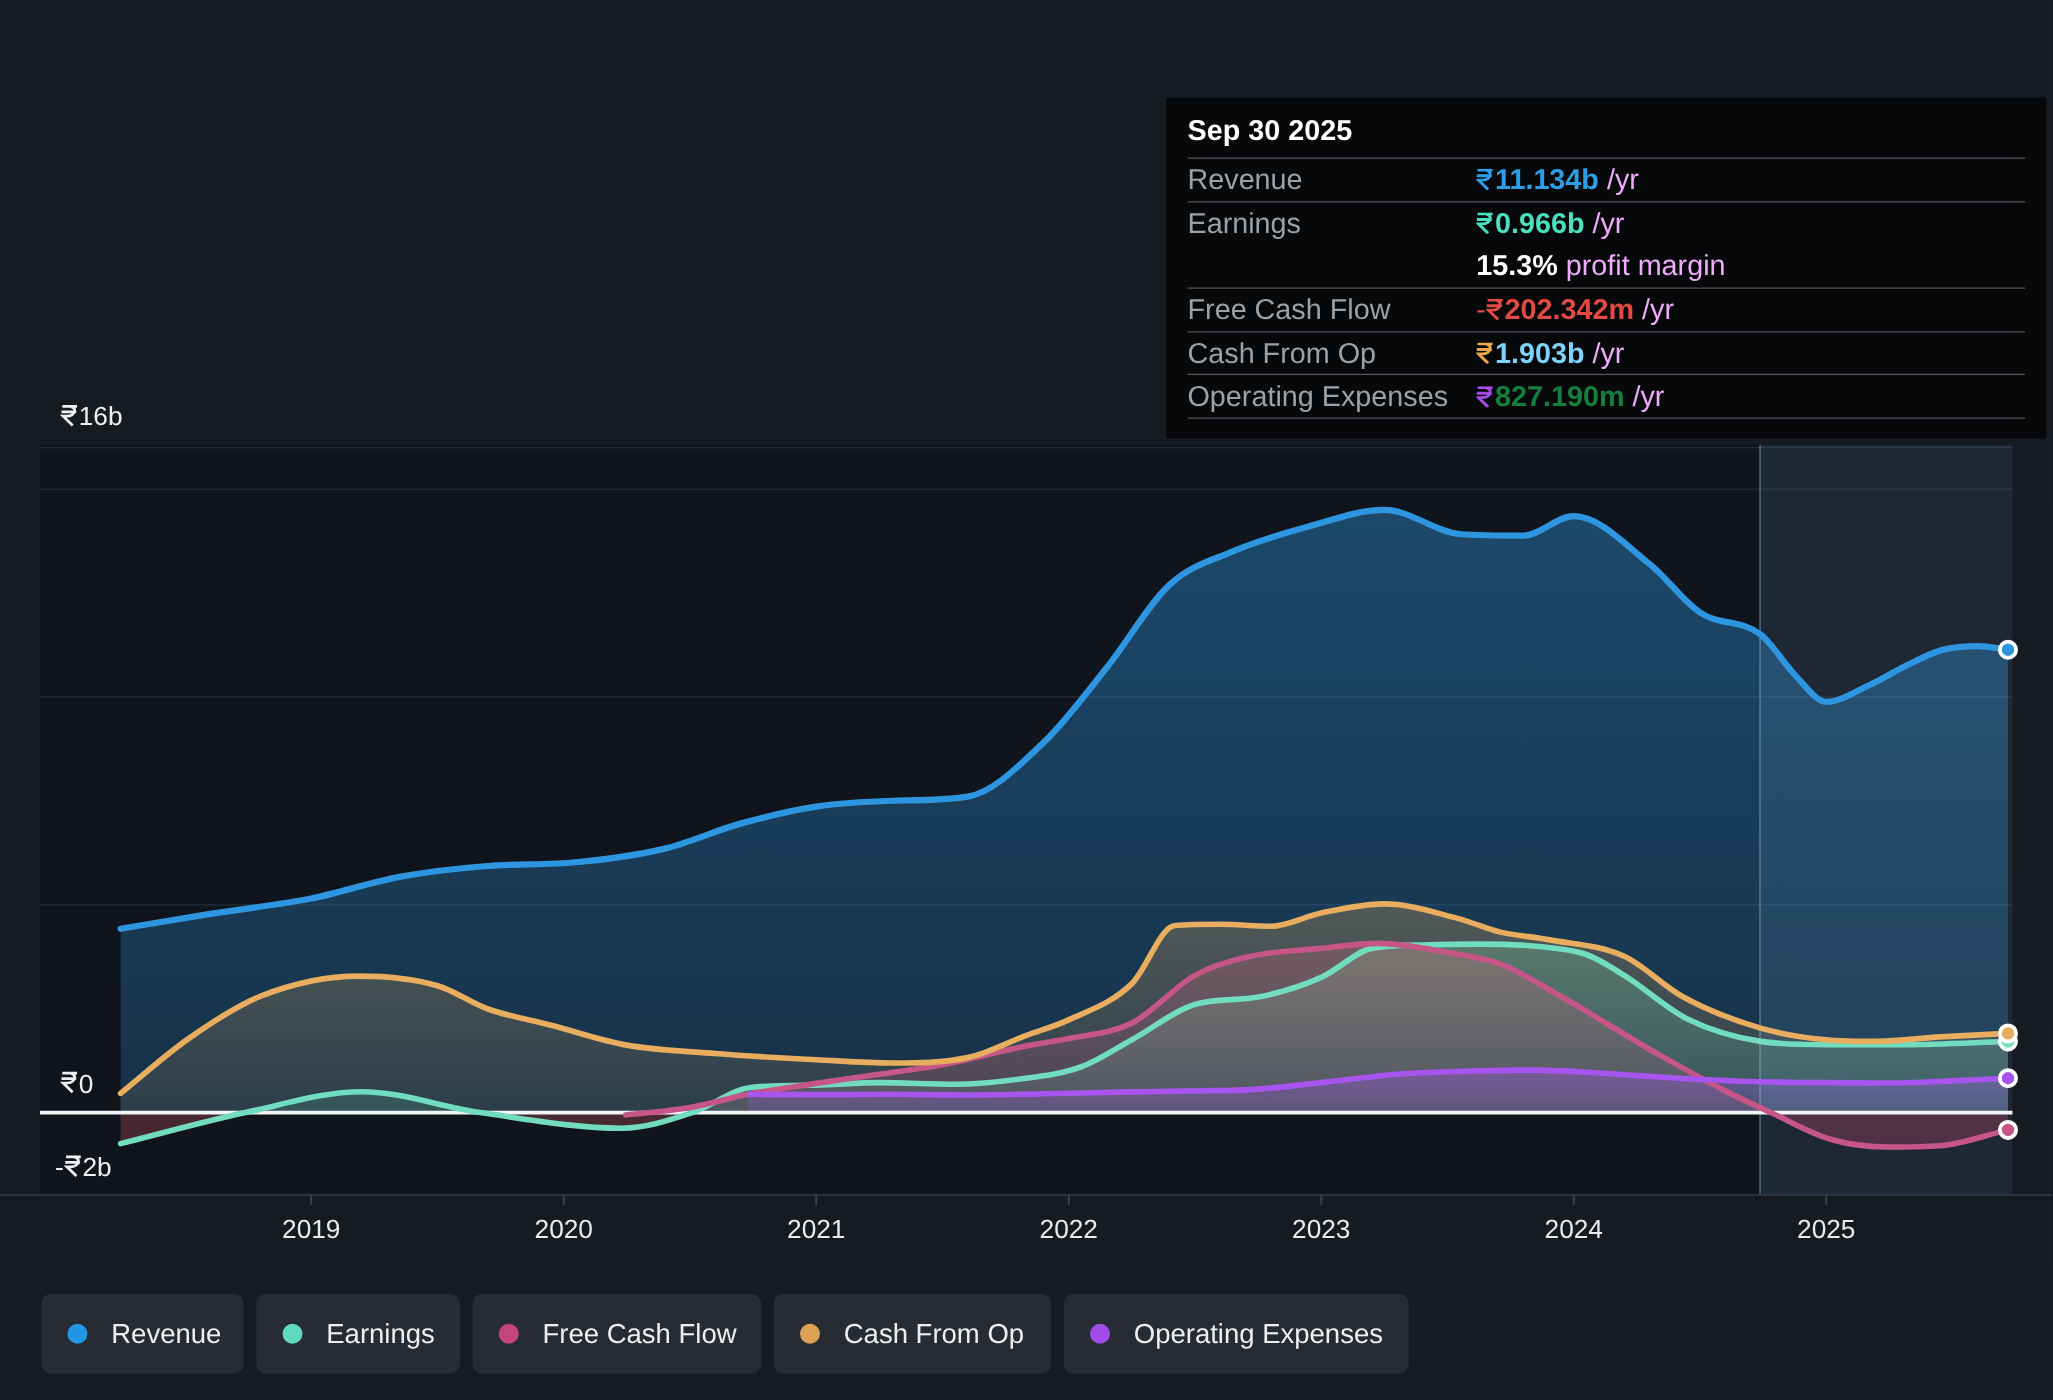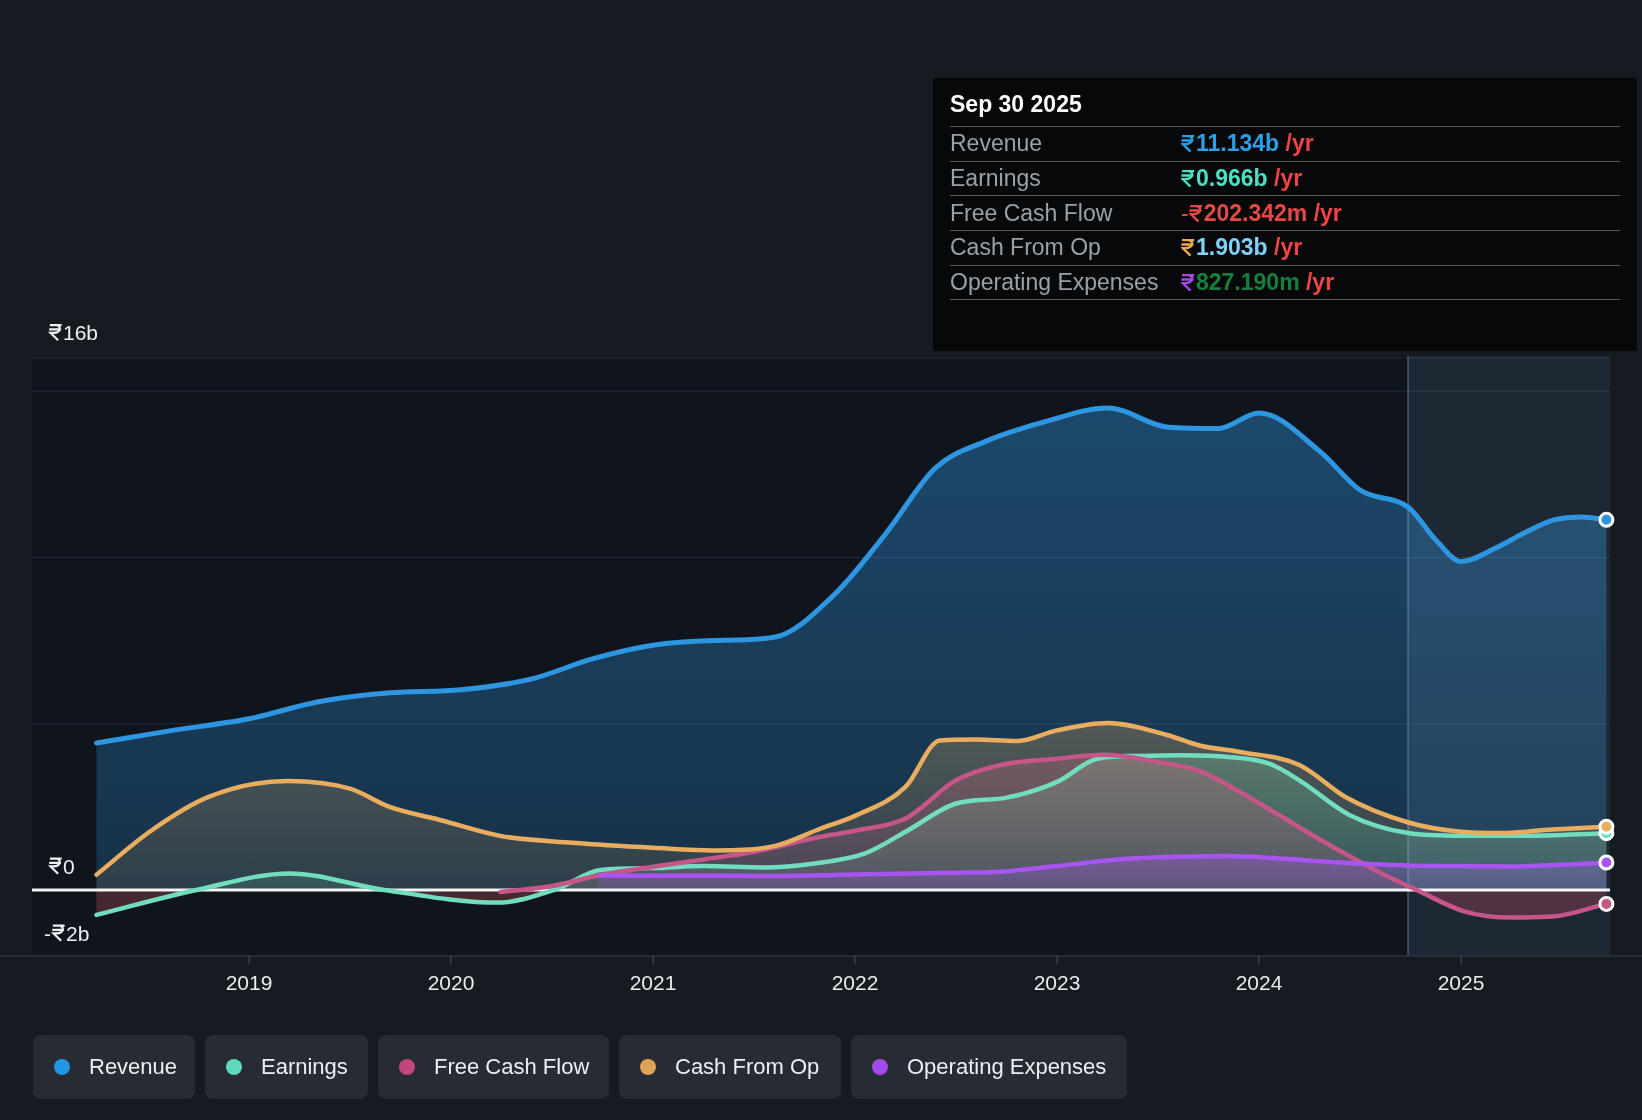--- a/index.html
+++ b/index.html
@@ -8,21 +8,21 @@
 .rup { display:inline-block; vertical-align:baseline; margin-right:1px; position:relative; top:1px; fill:none; }
 #tooltip { position:absolute; left:933px; top:34px; width:704px; height:273px;
   background:#070809; border-radius:2px; padding:0 17px; z-index:5;margin-top:44px; }
 .ttitle { height:48px; line-height:52px; color:#fff; font-size:23px; font-weight:bold; }
 .trow { height:34.7px; border-top:1px solid #53575d; display:flex; align-items:center; font-size:23px; }
 .trow.noline { border-top:none; }
 .tbot { border-top:1px solid #53575d; height:0; }
 .tlab { width:231px; color:#9aa2a8; }
 .tval { color:#fff; }
 .tval b { font-weight:bold;text-align:center; }
-.unit { color:#ef4444;font-weight:bold; }
+.unit { color:#f0abfc; }
 .rupwrap .rup { stroke-width:2.6; }
 #legend { position:absolute; top:1035px; left:0; width:1642px; height:64px; z-index:5; }
 .pill { position:absolute; top:0; height:64px; background:#272c34; border-radius:8px; }
 .dot { position:absolute; left:21px; top:24px; width:16px; height:16px; border-radius:50%; }
 .ptxt { position:absolute; left:56px; top:0; line-height:64px; color:#eceff1; font-size:22px; white-space:nowrap; }
 </style></head>
 <body>
 <div id="stage">
 <svg width="1642" height="1120" viewBox="0 0 1642 1120" style="position:absolute;top:0;left:0">
 <defs>
@@ -115,20 +115,24 @@
         <div class="tval"><span style="color:#2d9fe8" class="rupwrap"><svg class="rup " width="14" height="17" viewBox="0 0 14 17.5" style="stroke-width:2.4">
               <path d="M0.9,1.1 L13.3,1.1 M0.2,5.7 L12.6,5.7 M8.2,1.3 C10.6,1.8 11.3,3.2 11.3,4.5 C11.3,7.4 8.6,9.4 4.3,9.4 L1.6,9.4 L9.6,17.2" fill="none" stroke="currentColor"></path>
             </svg></span><b style="color:#2d9fe8">11.134b</b><span class="unit"> /yr</span></div>
       </div>
  <div class="trow">
         <div class="tlab">Earnings</div>
         <div class="tval"><span style="color:#4be0c1" class="rupwrap"><svg class="rup " width="14" height="17" viewBox="0 0 14 17.5" style="stroke-width:2.4">
               <path d="M0.9,1.1 L13.3,1.1 M0.2,5.7 L12.6,5.7 M8.2,1.3 C10.6,1.8 11.3,3.2 11.3,4.5 C11.3,7.4 8.6,9.4 4.3,9.4 L1.6,9.4 L9.6,17.2" fill="none" stroke="currentColor"></path>
             </svg></span><b style="color:#4be0c1">0.966b</b><span class="unit"> /yr</span></div>
       </div>
+ <div class="trow noline">
+        <div class="tlab"></div>
+        <div class="tval"><b style="color:#fff">15.3%</b><span class="unit"> profit margin</span></div>
+      </div>
  <div class="trow">
         <div class="tlab">Free Cash Flow</div>
         <div class="tval"><span style="color:#e44a44">-</span><span style="color:#e44a44" class="rupwrap"><svg class="rup " width="14" height="17" viewBox="0 0 14 17.5" style="stroke-width:2.4">
               <path d="M0.9,1.1 L13.3,1.1 M0.2,5.7 L12.6,5.7 M8.2,1.3 C10.6,1.8 11.3,3.2 11.3,4.5 C11.3,7.4 8.6,9.4 4.3,9.4 L1.6,9.4 L9.6,17.2" fill="none" stroke="currentColor"></path>
             </svg></span><b style="color:#e44a44">202.342m</b><span class="unit"> /yr</span></div>
       </div>
  <div class="trow">
         <div class="tlab">Cash From Op</div>
         <div class="tval"><span style="color:#e9a850" class="rupwrap"><svg class="rup " width="14" height="17" viewBox="0 0 14 17.5" style="stroke-width:2.4">
               <path d="M0.9,1.1 L13.3,1.1 M0.2,5.7 L12.6,5.7 M8.2,1.3 C10.6,1.8 11.3,3.2 11.3,4.5 C11.3,7.4 8.6,9.4 4.3,9.4 L1.6,9.4 L9.6,17.2" fill="none" stroke="currentColor"></path>

